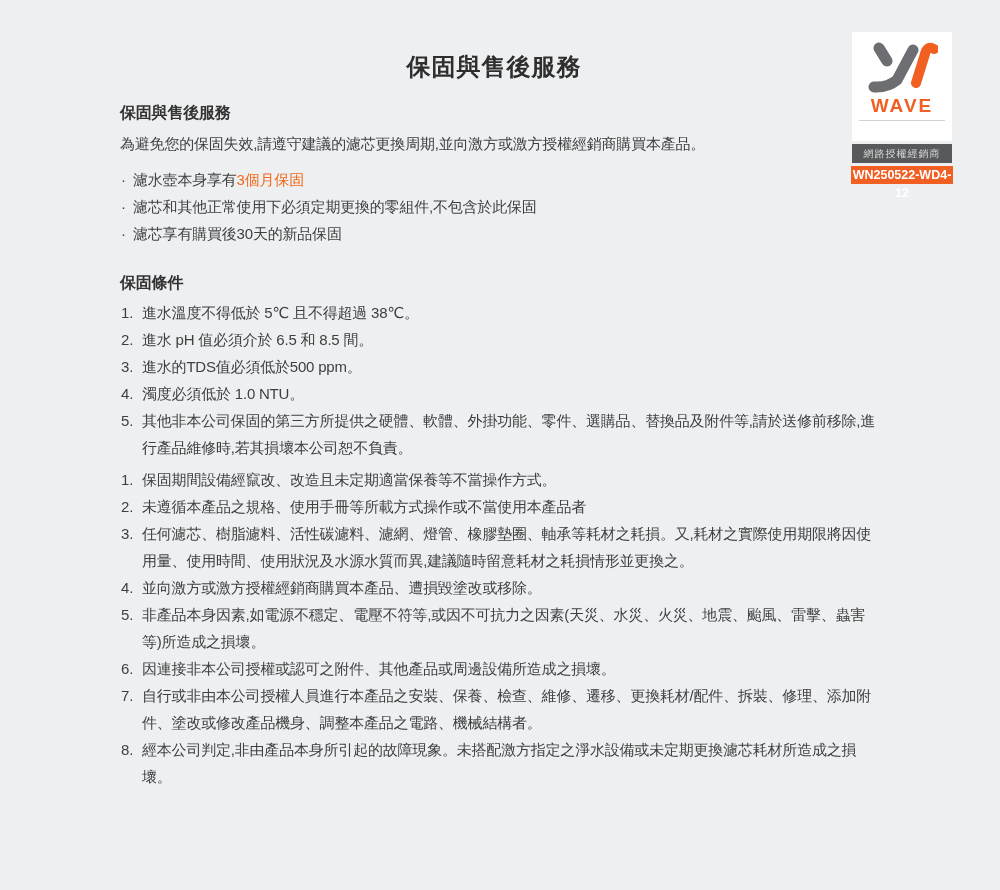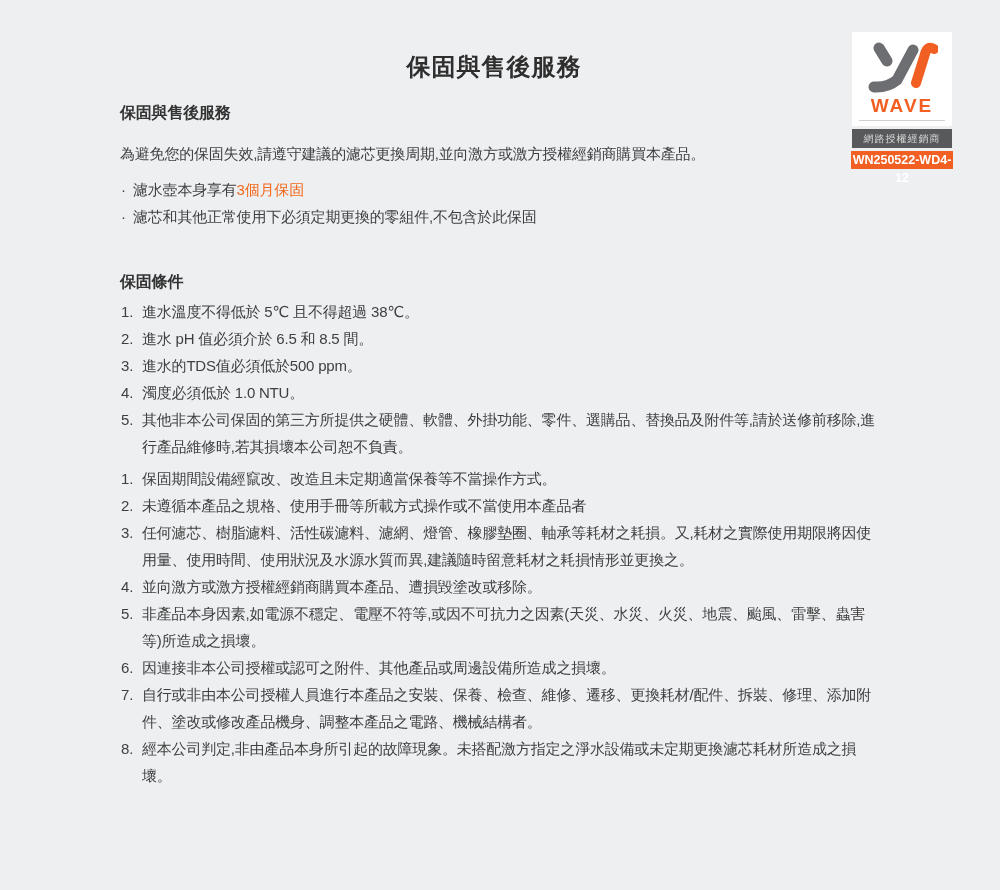--- a/index.html
+++ b/index.html
@@ -28,21 +28,21 @@
     letter-spacing:-0.2px;
     line-height:27px;
   }
   .section-heading {
     font-size:16px;
     font-weight:bold;
     color:#333;
     line-height:22px;
   }
   .intro-heading { margin-top:20px; }
-  .intro-paragraph { margin-top:16px; }
+  .intro-paragraph { margin-top:6px; }
   .hl { color:#f2691d; }
 
   ul.dot-list { list-style:none; margin-top:9px; }
   ul.dot-list li {
     position:relative;
     padding-left:13px;
     white-space:pre-line;
   }
   ul.dot-list li::before {
     content:"\00B7";
@@ -53,33 +53,33 @@
   ol.num-list { list-style:none; margin-top:5px; counter-reset:item; }
   ol.num-list li {
     position:relative;
     padding-left:22px;
     counter-increment:item;
   }
   ol.num-list li::before {
     content:counter(item) ".";
     position:absolute; left:1px; top:0;
   }
-  .conditions-heading { margin-top:41px; }
+  .conditions-heading { margin-top:25px; }
   .exclusions-heading { margin-top:29px; }
 
   
   .dealer-badge {
     position:absolute;
     top:32px; right:35px;
     width:102px;
   }
   .badge-white {
     background:#ffffff;
     width:100px; margin-left:1px;
-    padding:9px 0 5px 0;
+    padding:9px 0 20px 0;
     text-align:center;
   }
   .logo-mark { display:block; margin:0 auto; }
   .badge-wordmark {
     margin-top:3px;
     font-size:19px;
     font-weight:800;
     color:#f15f22;
     letter-spacing:2px;
     line-height:20px;
@@ -128,20 +128,21 @@
   </div>
 
   <div class="content">
 
     <section>
       <h2 class="section-heading intro-heading">保固與售後服務</h2>
       <p class="intro-paragraph">為避免您的保固失效,請遵守建議的濾芯更換周期,並向激方或激方授權經銷商購買本產品。</p>
       <ul class="dot-list">
         <li><span>濾水壺本身享有</span><span class="hl">3個月保固</span></li>
         <li>濾芯和其他正常使用下必須定期更換的零組件,不包含於此保固</li>
+        <li>濾芯享有購買後30天的新品保固</li>
       </ul>
     </section>
 
     <section>
       <h2 class="section-heading conditions-heading">保固條件</h2>
       <ol class="num-list">
         <li>進水溫度不得低於 5℃ 且不得超過 38℃。</li>
         <li>進水 pH 值必須介於 6.5 和 8.5 間。</li>
         <li>進水的TDS值必須低於500 ppm。</li>
         <li>濁度必須低於 1.0 NTU。</li>

